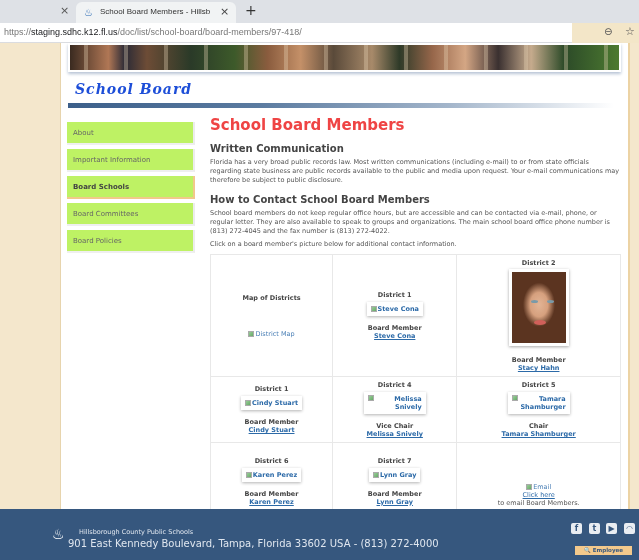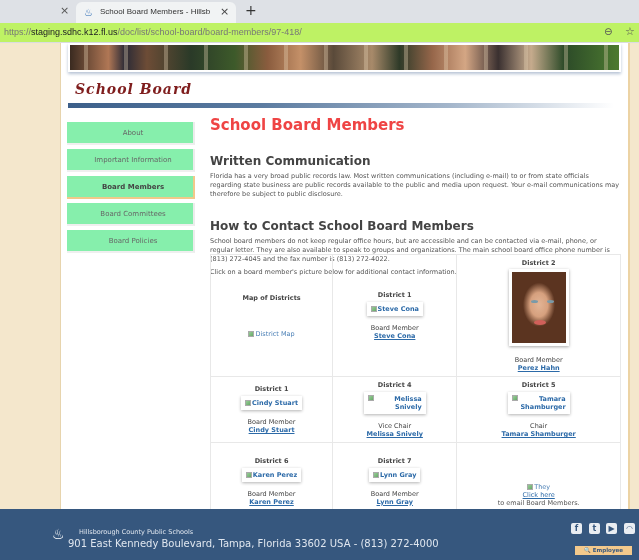--- a/index.html
+++ b/index.html
@@ -8,57 +8,57 @@
 
   
   .tabbar { position: absolute; left: 0; top: 0; width: 639px; height: 23px; background: #dee1e6; }
   .tab-prev-close { position: absolute; left: 60px; top: 4px; font-size: 11px; color: #555; }
   .tab-active { position: absolute; left: 76px; top: 2px; width: 160px; height: 21px; background: #f1f3f4; border-radius: 6px 6px 0 0; }
   .tab-favicon { position: absolute; left: 8px; top: 5px; width: 11px; height: 11px; color: #2a6ab5; font-size: 10px; line-height: 11px; }
   .tab-title { position: absolute; left: 24px; top: 5px; font-size: 8px; color: #333; white-space: nowrap; width: 110px; overflow: hidden; font-family: "Liberation Sans", sans-serif; }
   .tab-close { position: absolute; left: 144px; top: 3px; font-size: 11px; color: #444; }
   .tab-new { position: absolute; left: 245px; top: 2px; font-size: 14px; color: #333; }
 
-  .addrbar { position: absolute; left: 0; top: 23px; width: 639px; height: 20px; background: #bef264; border-bottom: 1px solid #dadce0; text-align: center; }
+  .addrbar { position: absolute; left: 0; top: 23px; width: 572px; height: 20px; background: #ffffff; border-bottom: 1px solid #dadce0; text-align: center; }
   .url { position: absolute; left: 4px; top: 4px; font-size: 9px; color: #777; font-family: "Liberation Sans", sans-serif; white-space: nowrap; }
   .url .host { color: #202124; }
   .zoom-icon { position: absolute; left: 604px; top: 3px; font-size: 10px; color: #555; }
   .star-icon { position: absolute; left: 625px; top: 2px; font-size: 11px; color: #555; }
 
   
   .page-bg-left { position: absolute; left: 0; top: 43px; width: 60px; height: 466px; background: #f4e7cc; }
   .page-bg-right { position: absolute; left: 628px; top: 43px; width: 11px; height: 466px; background: #f4e7cc; border-left: 2px solid #ecd3a4; }
   .content { position: absolute; left: 60px; top: 43px; width: 568px; height: 466px; background: #fff; border-left: 1px solid #e7d4ad; }
 
   .banner { position: absolute; left: 7px; top: 0; width: 553px; height: 29px; border: 2px solid #fff; box-shadow: 0 2px 3px #b8c4d6; overflow: hidden;
     background: linear-gradient(90deg, #3a2a20 0%, #b07755 7%, #2a2a36 10%, #6d4c36 14%, #2a3a28 22%, #3d5a2a 30%, #8a5c3e 36%, #c49068 42%, #5a4a3a 48%, #a88a6a 55%, #2e3a28 60%, #96664a 66%, #d4a684 72%, #3a3030 78%, #c6ab8d 84%, #2c4a28 90%, #4c7a30 100%); }
   .banner-stripes { position: absolute; inset: 0; background: repeating-linear-gradient(90deg, rgba(255,255,255,0) 0 14px, rgba(230,210,180,0.35) 14px 18px, rgba(0,0,0,0) 18px 40px); }
 
-  .sb-title { position: absolute; left: 14px; top: 38px; font-family: "DejaVu Serif", serif; font-style: italic; font-weight: bold; font-size: 14px; color: #7f1d1d; letter-spacing: 1px; }
+  .sb-title { position: absolute; left: 14px; top: 38px; font-family: "DejaVu Serif", serif; font-style: italic; font-weight: bold; font-size: 14px; color: #1d4ed8; letter-spacing: 1px; }
   .sb-bar { position: absolute; left: 7px; top: 60px; width: 546px; height: 5px; background: linear-gradient(90deg, #3c5f8a 0%, #5b7ba0 35%, #a4b6cb 70%, #ffffff 100%); }
 
   
   .sidenav { position: absolute; left: 6px; top: 79px; width: 128px; }
-  .nav-item { position: relative; height: 23px; margin-bottom: 4px; background: #86efac; border-right: 2px solid #ececec; border-bottom: 2px solid #efefef; padding-left: 6px; line-height: 22px; font-size: 7px; color: #666; text-align: center; }
+  .nav-item { position: relative; height: 23px; margin-bottom: 4px; background: #bef264; border-right: 2px solid #ececec; border-bottom: 2px solid #efefef; padding-left: 6px; line-height: 22px; font-size: 7px; color: #666; }
   .nav-item.active { border-right: 2px solid #f1c98a; border-bottom: 2px solid #f1c98a; font-weight: bold; color: #444; }
   .nav-chevron { position: absolute; right: 8px; top: 0; font-size: 8px; color: #777; }
 
   
   .main { position: absolute; left: 149px; top: 73px; width: 412px; }
   .page-title { font-size: 15px; font-weight: bold; color: #ef4444; line-height: 18px; }
-  .section-h { font-size: 12px; font-weight: bold; color: #444; margin-top: 20px; }
+  .section-h { font-size: 10px; font-weight: bold; color: #444; margin-top: 9px; }
   .para { font-size: 6.5px; line-height: 9px; color: #555; margin-top: 4px; }
 
   table.members { position: absolute; left: 149px; top: 211px; width: 411px; border-collapse: collapse; }
   table.members td { border: 1px solid #e8e8e8; text-align: center; vertical-align: middle; font-size: 6.5px; color: #555; padding: 2px 0; }
   .row1 td { height: 122px; }
   .row2 td { height: 66px; }
   .row3 td { height: 77px; }
   .d-label { font-weight: bold; color: #444; }
-  .role { font-weight: normal; color: #444; margin-top: 8px; }
+  .role { font-weight: bold; color: #444; margin-top: 8px; }
   .name-link { color: #2c6aa8; text-decoration: underline; font-weight: bold; display: block; }
   .img-box { display: inline-block; margin-top: 3px; padding: 3px 4px; background: #fff; box-shadow: 0 1px 3px rgba(0,0,0,0.3); color: #2c6aa8; font-weight: bold; font-size: 6.5px; line-height: 8px; }
   .broken { display: inline-block; width: 6px; height: 6px; border: 1px solid #aaa; background: linear-gradient(135deg, #9c9 0%, #6a6 100%); vertical-align: middle; margin-right: 1px; }
   .img-box.wide { width: 62px; text-align: right; }
   .photo { display: inline-block; width: 60px; height: 77px; margin-top: 2px; border: 3px solid #fff; box-shadow: 0 1px 3px rgba(0,0,0,0.35);
     background: radial-gradient(ellipse 16px 22px at 50% 46%, #e3b596 0%, #d6a07e 55%, #5b3420 100%), #3a2012; position: relative; }
   .photo::before { content: ""; position: absolute; left: 19px; top: 28px; width: 7px; height: 3px; background: #7a9aa8; border-radius: 50%; box-shadow: 16px 0 0 #7a9aa8; }
   .photo::after { content: ""; position: absolute; left: 22px; top: 48px; width: 12px; height: 5px; background: #d0605a; border-radius: 50%; }
   .map-label { font-weight: bold; color: #444; text-align: center; }
   .map-img { color: #4a7fb5; margin-top: 28px; }
@@ -95,21 +95,21 @@
 <div class="content">
   <div class="banner">
       <div class="banner-stripes"></div>
     </div>
   <div class="sb-title">School Board</div>
   <div class="sb-bar"></div>
 
   <nav class="sidenav">
     <div class="nav-item"><span>About</span></div>
     <div class="nav-item"><span>Important Information</span></div>
-    <div class="nav-item active"><span>Board Members</span></div>
+    <div class="nav-item active"><span>Board Schools</span></div>
     <div class="nav-item"><span>Board Committees</span></div>
     <div class="nav-item"><span>Board Policies</span></div>
   </nav>
 
   <div class="main">
     <h1 class="page-title">School Board Members</h1>
     <div class="section-h">Written Communication</div>
     <p class="para">Florida has a very broad public records law. Most written communications (including e-mail) to or from state officials regarding state business are public records available to the public and media upon request. Your e-mail communications may therefore be subject to public disclosure.</p>
     <div class="section-h">How to Contact School Board Members</div>
     <p class="para">School board members do not keep regular office hours, but are accessible and can be contacted via e-mail, phone, or regular letter. They are also available to speak to groups and organizations. The main school board office phone number is (813) 272-4045 and the fax number is (813) 272-4022.</p>
@@ -126,21 +126,21 @@
       <td>
         <div class="d-label">District 1</div>
         <span class="img-box"><span class="broken"></span><span>Steve Cona</span></span>
         <div class="role">Board Member</div>
         <a class="name-link">Steve Cona</a>
       </td>
       <td>
         <div class="d-label">District 2</div>
         <span class="photo"></span>
         <div class="role">Board Member</div>
-        <a class="name-link">Perez Hahn</a>
+        <a class="name-link">Stacy Hahn</a>
       </td>
     </tr>
     <tr class="row2">
       <td>
         <div class="d-label">District 1</div>
         <span class="img-box"><span class="broken"></span><span>Cindy Stuart</span></span>
         <div class="role">Board Member</div>
         <a class="name-link">Cindy Stuart</a>
       </td>
       <td>
@@ -163,21 +163,21 @@
         <div class="role">Board Member</div>
         <a class="name-link">Karen Perez</a>
       </td>
       <td>
         <div class="d-label">District 7</div>
         <span class="img-box"><span class="broken"></span><span>Lynn Gray</span></span>
         <div class="role">Board Member</div>
         <a class="name-link">Lynn Gray</a>
       </td>
       <td>
-        <div class="map-img"><span class="broken"></span><span>They</span></div>
+        <div class="map-img"><span class="broken"></span><span>Email</span></div>
         <a class="name-link" style="font-weight:normal">Click here</a>
         <div>to email Board Members.</div>
       </td>
     </tr>
   </tbody>
     </table>
 </div>
 
 <footer class="footer">
   <span class="lamp-icon">♨</span>

